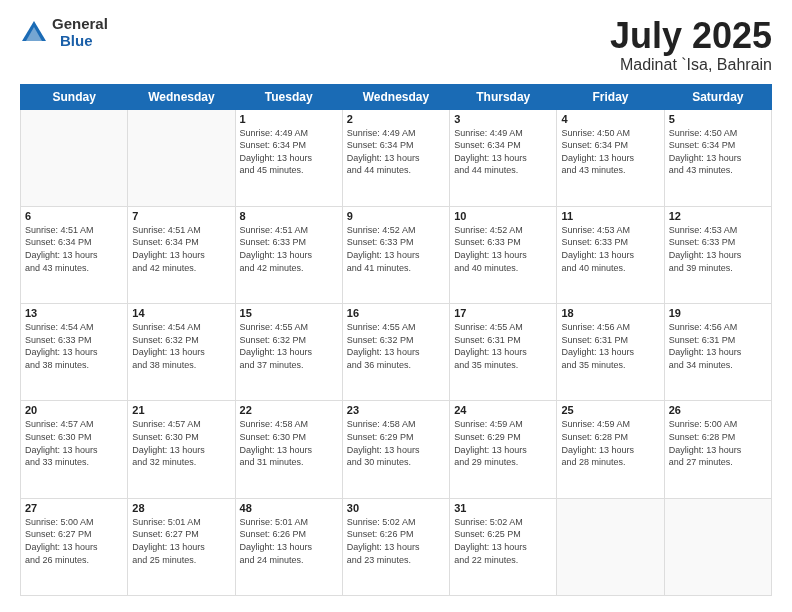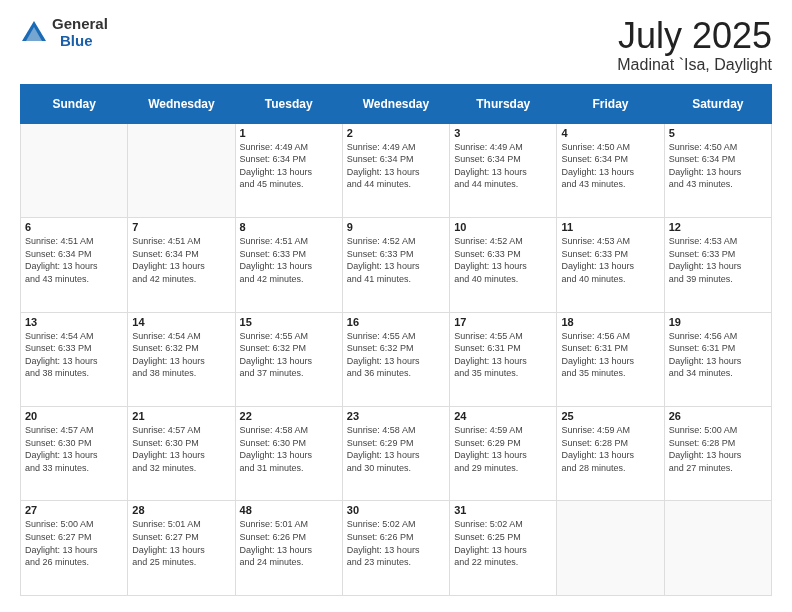--- a/index.html
+++ b/index.html
@@ -46,41 +46,41 @@
     .logo-icon {
       width: 28px;
       height: 28px;
       margin-right: 4px;
     }
     .title-block {
       text-align: right;
     }
     .title-month {
       font-size: 36px;
-      font-weight: normal;
+      font-weight: bold;
       color: #222;
       line-height: 1.1;
     }
     .title-location {
       font-size: 16px;
       color: #333;
     }
     .calendar {
       flex: 1;
       border: 1px solid #ccc;
       border-collapse: collapse;
       width: 100%;
       table-layout: fixed;
     }
     .calendar th {
       background-color: #1a6bb5;
       color: white;
       text-align: center;
       font-size: 12px;
-      padding: 12px 2px;
+      padding: 5px 2px;
       border: 1px solid #1a6bb5;
       font-weight: bold;
     }
     .calendar td {
       border: 1px solid #ddd;
       vertical-align: top;
       padding: 3px 4px;
       font-size: 9.5px;
       color: #333;
       height: 82px;
@@ -112,21 +112,21 @@
         <polygon points="14,2 26,22 2,22" fill="#1a6bb5"></polygon>
         <polygon points="14,8 22,22 6,22" fill="#fff" opacity="0.4"></polygon>
       </svg>
       <div class="logo-text">
         <span class="logo-general">General</span>
         <span class="logo-blue">Blue</span>
       </div>
     </div>
     <div class="title-block">
       <div class="title-month">July 2025</div>
-      <div class="title-location">Madinat `Isa, Daylight</div>
+      <div class="title-location">Madinat `Isa, Bahrain</div>
     </div>
   </div>
 
   <table class="calendar">
     <thead>
       <tr id="weekday-row">
           <th>Sunday</th>
           <th>Wednesday</th>
           <th>Tuesday</th>
           <th>Wednesday</th>

